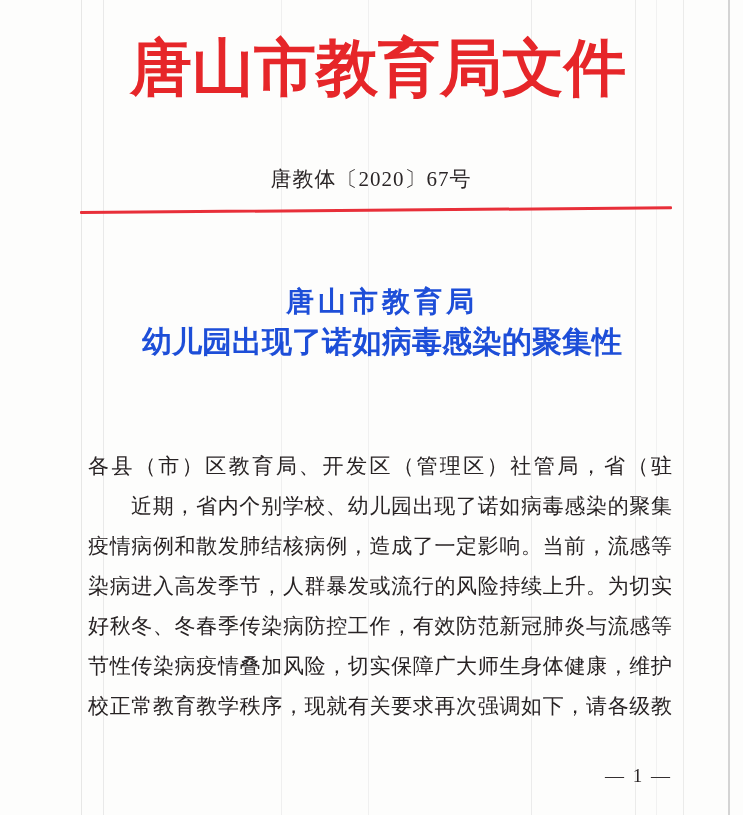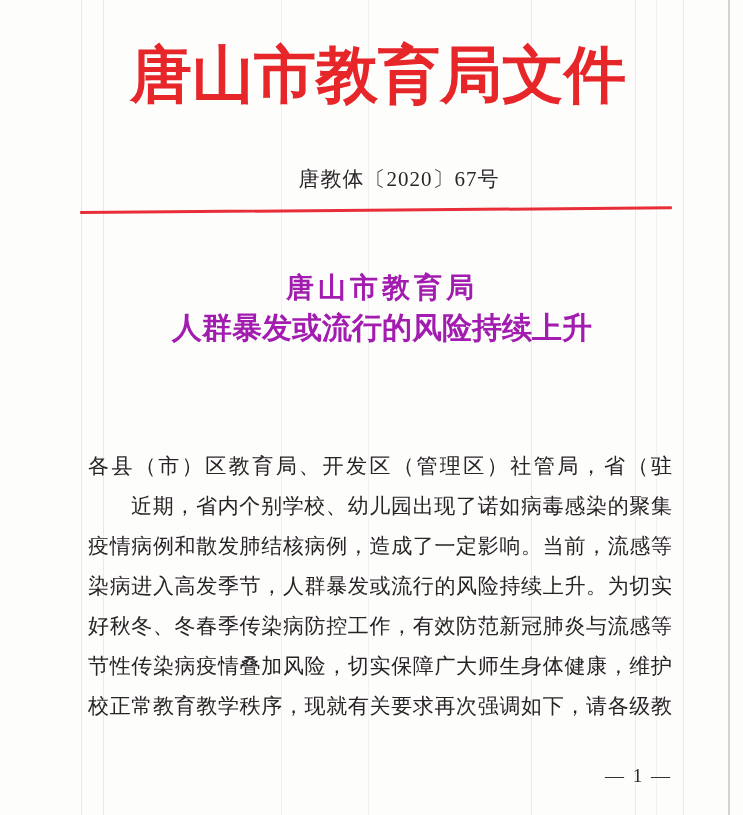--- a/index.html
+++ b/index.html
@@ -20,60 +20,59 @@
   .streak {
     position: absolute;
     top: 0;
     bottom: 0;
     width: 1px;
     pointer-events: none;
   }
   .doc-header {
     position: absolute;
     left: 81px;
-    top: 41px;
+    top: 34px;
     width: 594px;
     text-align: center;
     font-size: 62px;
     line-height: 1.12;
     font-weight: bold;
     color: var(--header-red, #e62629);
     letter-spacing: 0px;
     white-space: nowrap;
   }
   .doc-number {
     position: absolute;
     left: 81px;
     top: 165px;
     width: 580px;
     text-align: center;
     font-size: 21px;
     letter-spacing: 1px;
     color: #2a2526;
-    padding-left: 28px;
   }
   .red-line {
     position: absolute;
     left: 80px;
     top: 211px;
     width: 592px;
     height: 3px;
     background: var(--divider-red, #e82f39);
     transform: rotate(-0.45deg);
     transform-origin: left center;
     border-radius: 1px;
   }
   .title-block {
     position: absolute;
     left: 85px;
-    top: 268px;
+    top: 282px;
     width: 594px;
     text-align: center;
     font-weight: bold;
-    color: #a21caf;
+    color: #1d4ed8;
   }
   .title-line-1 {
     font-size: 28px;
     line-height: 40px;
     letter-spacing: 4px;
     white-space: nowrap;
   }
   .title-line-2, .title-line-3 {
     font-size: 30px;
     line-height: 40px;
@@ -129,21 +128,21 @@
   <div class="streak" style="left:728px; background:#b2b2b2; opacity:.55; width:2px;"></div>
 
   <div class="doc-header">唐山市教育局文件</div>
 
   <div class="doc-number">唐教体〔2020〕67号</div>
 
   <div class="red-line"></div>
 
   <div class="title-block">
     <div class="title-line-1">唐山市教育局</div>
-    <div class="title-line-2">人群暴发或流行的风险持续上升</div>
+    <div class="title-line-2">幼儿园出现了诺如病毒感染的聚集性</div>
   </div>
 
   <div class="body-text">
     <div class="bline full">各县（市）区教育局、开发区（管理区）社管局，省（驻唐）、市</div>
     <div class="bline full indent2">近期，省内个别学校、幼儿园出现了诺如病毒感染的聚集性</div>
     <div class="bline full">疫情病例和散发肺结核病例，造成了一定影响。当前，流感等传</div>
     <div class="bline full">染病进入高发季节，人群暴发或流行的风险持续上升。为切实做</div>
     <div class="bline full">好秋冬、冬春季传染病防控工作，有效防范新冠肺炎与流感等季</div>
     <div class="bline full">节性传染病疫情叠加风险，切实保障广大师生身体健康，维护学</div>
     <div class="bline full">校正常教育教学秩序，现就有关要求再次强调如下，请各级教育</div>

